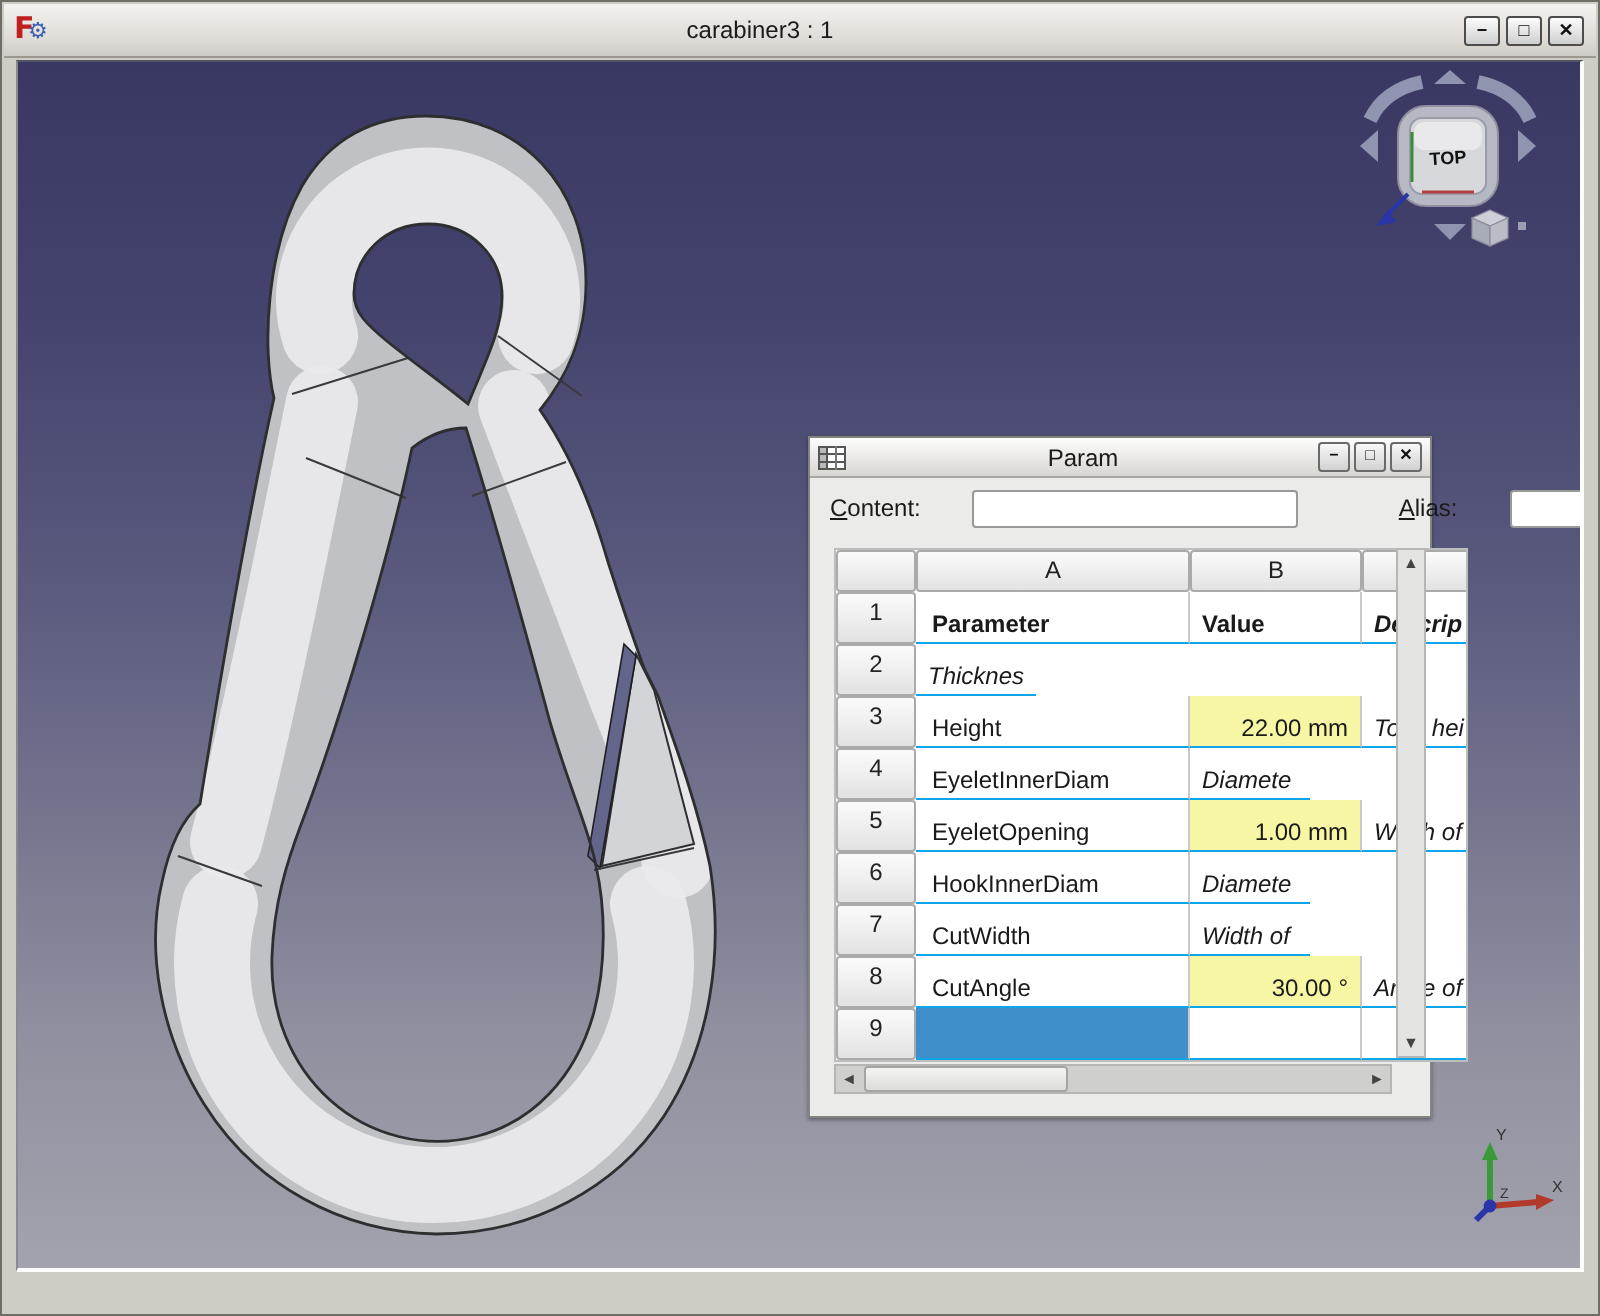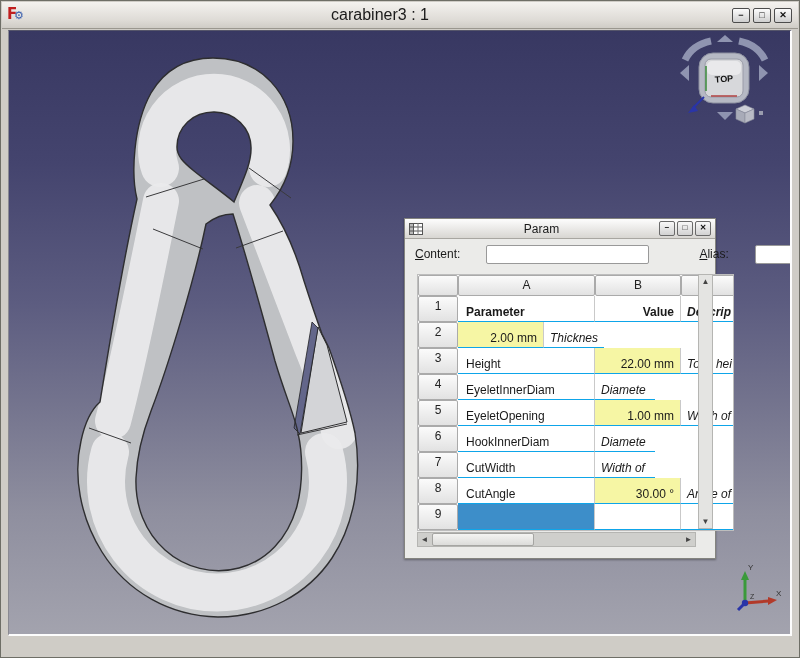--- a/index.html
+++ b/index.html
@@ -7,21 +7,21 @@
        background:#cfccc6;overflow:hidden;}
   .frame{position:absolute;inset:0;border:1px solid #6e6e66;box-sizing:border-box;}
 
   
   .app-titlebar{position:absolute;left:1px;right:1px;top:1px;height:26px;
     background:linear-gradient(#f4f2ef,#dedbd6 70%,#cfccc6);
     border-bottom:1px solid #9a978f;display:flex;align-items:center;}
   .app-icon{width:22px;height:20px;margin-left:4px;position:relative;flex:0 0 auto;}
   .app-icon .f{position:absolute;left:1px;top:0px;font:bold 15px/18px "DejaVu Sans",sans-serif;color:#c01f1f;}
   .app-icon .gear{position:absolute;left:8px;top:4px;font-size:11px;color:#3a5fae;}
-  .app-title{flex:1;text-align:center;font-size:16px;color:#1a1a1a;}
+  .app-title{flex:1;text-align:center;font-size:12px;color:#1a1a1a;}
   .winbtns{display:flex;gap:3px;margin-right:6px;}
   .wbtn{width:16px;height:13px;border:1px solid #4c4c4c;border-radius:2px;
     background:linear-gradient(#fcfcfc,#cfcfcf);font:bold 9px/12px "Liberation Sans",sans-serif;
     text-align:center;color:#111;cursor:default;}
 
   
   .viewport{position:absolute;left:7px;right:7px;top:29px;bottom:21px;
     border-top:1px solid #55556a;border-left:1px solid #8a8a92;
     border-right:2px solid #fdfdfd;border-bottom:2px solid #fdfdfd;
     background:linear-gradient(#383862 0%,#44446e 22%,#5c5c80 45%,#74748e 62%,#8f8f9f 80%,#a3a3ae 100%);
@@ -250,26 +250,25 @@
       <div class="sheet">
         <div class="sheet-hdr-row">
           <div class="hcell rowhdr"></div>
           <div class="hcell colA">A</div>
           <div class="hcell colB">B</div>
           <div class="hcell colC"></div>
         </div>
         <div class="sheet-row bold">
           <div class="hcell row-head">1</div>
           <div class="cell a">Parameter</div>
-          <div class="cell b" style="text-align:right;">Value</div>
+          <div class="cell b" style="text-align:left;">Value</div>
           <div class="cell c">Descrip</div>
         </div>
         <div class="sheet-row">
           <div class="hcell row-head">2</div>
-          <div class="cell b val-yellow">2.00 mm</div>
           <div class="cell c">Thicknes</div>
         </div>
         <div class="sheet-row">
           <div class="hcell row-head">3</div>
           <div class="cell a">Height</div>
           <div class="cell b val-yellow">22.00 mm</div>
           <div class="cell c">Total hei</div>
         </div>
         <div class="sheet-row">
           <div class="hcell row-head">4</div>

